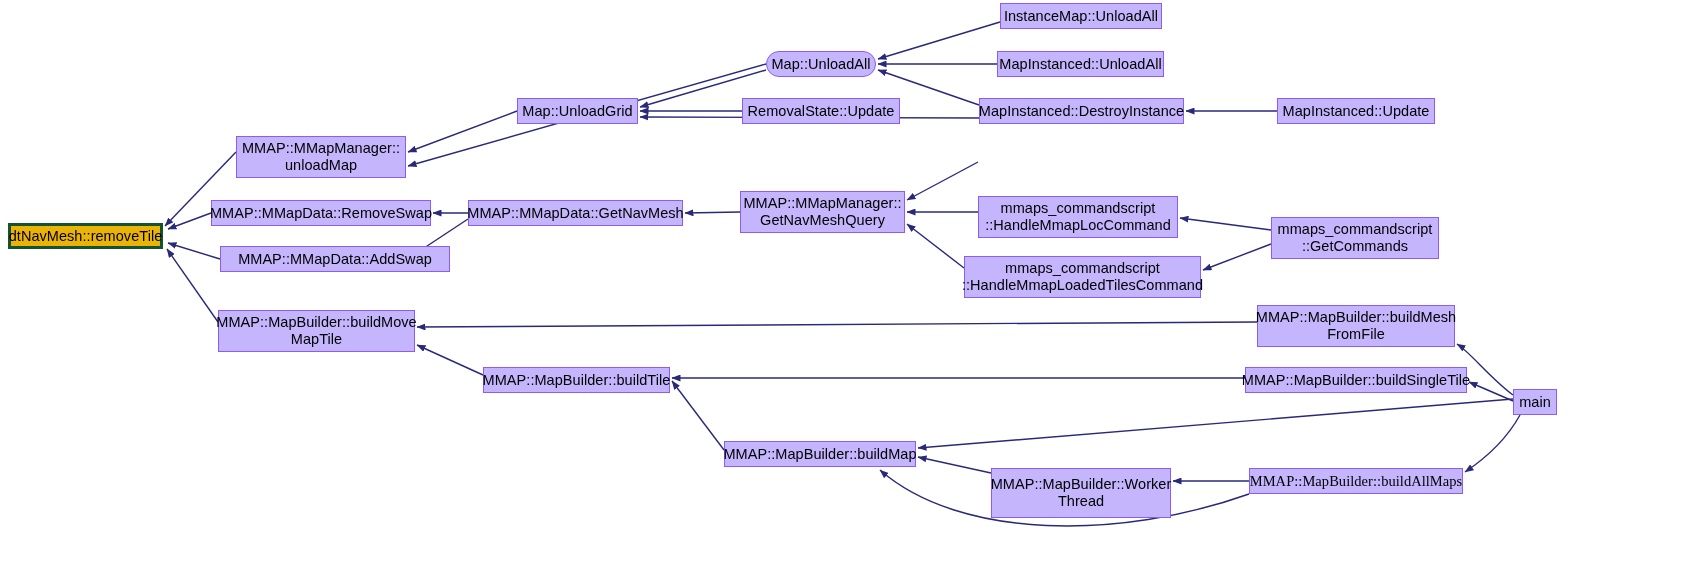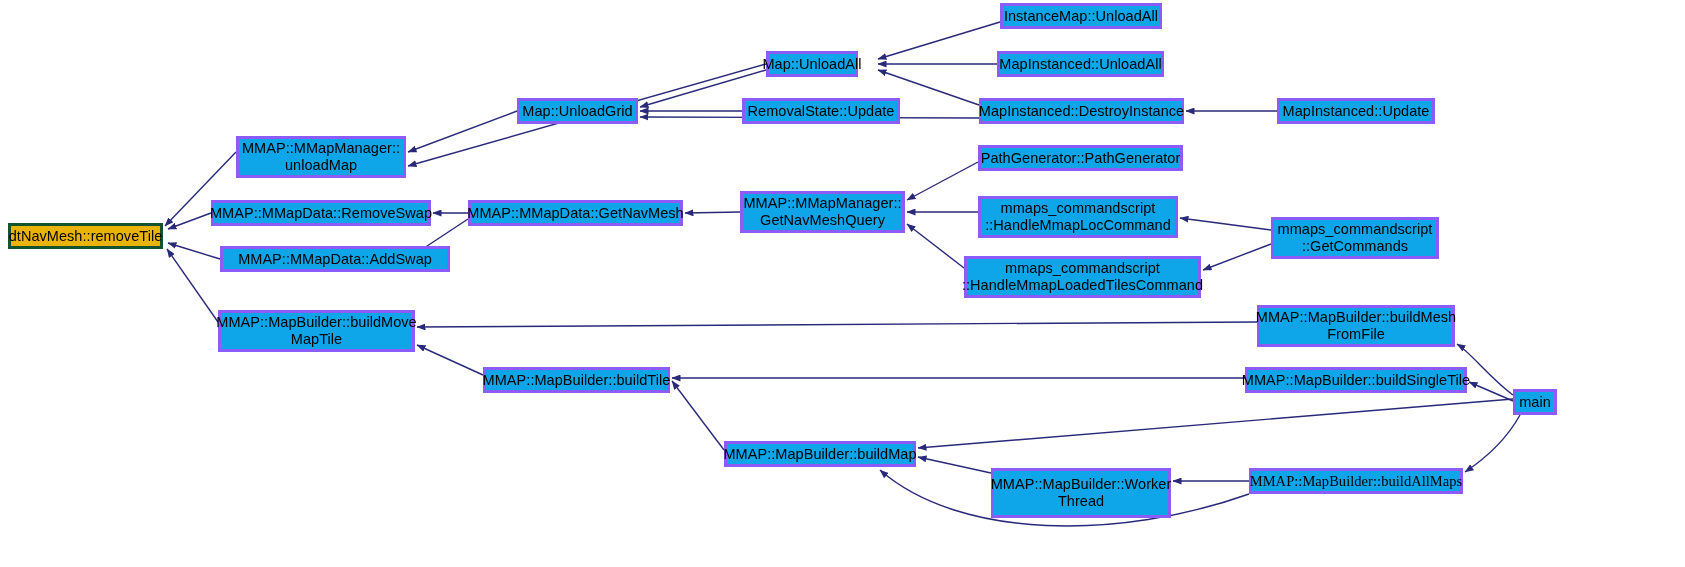--- a/index.html
+++ b/index.html
@@ -29,22 +29,22 @@
   #node-layer {
     position: absolute;
     left: 0;
     top: 0;
     width: 1685px;
     height: 567px;
   }
   .node {
     position: absolute;
     box-sizing: border-box;
-    border: 3px solid #8b5cf6;
-    background: #0ea5e9;
+    border: 1px solid #8b5cf6;
+    background: #c4b5fd;
     color: #000000;
     font-size: 14.5px;
     line-height: 17px;
     text-align: center;
     display: flex;
     align-items: center;
     justify-content: center;
     white-space: pre-line;
     letter-spacing: 0.05px;
     cursor: pointer;
@@ -108,29 +108,28 @@
       <div class="node highlight" style="left: 8px; top: 223px; width: 155px; height: 26px;"><span class="node-label">dtNavMesh::removeTile</span></div>
       <div class="node" style="left: 236px; top: 136px; width: 170px; height: 42px;"><span class="node-label">MMAP::MMapManager::
 unloadMap</span></div>
       <div class="node" style="left: 211px; top: 200px; width: 220px; height: 26px;"><span class="node-label">MMAP::MMapData::RemoveSwap</span></div>
       <div class="node" style="left: 220px; top: 246px; width: 230px; height: 26px;"><span class="node-label">MMAP::MMapData::AddSwap</span></div>
       <div class="node" style="left: 218px; top: 310px; width: 197px; height: 42px;"><span class="node-label">MMAP::MapBuilder::buildMove
 MapTile</span></div>
       <div class="node" style="left: 517px; top: 98px; width: 121px; height: 26px;"><span class="node-label">Map::UnloadGrid</span></div>
       <div class="node" style="left: 468px; top: 200px; width: 215px; height: 26px;"><span class="node-label">MMAP::MMapData::GetNavMesh</span></div>
       <div class="node" style="left: 483px; top: 367px; width: 187px; height: 26px;"><span class="node-label">MMAP::MapBuilder::buildTile</span></div>
-      <div class="node" style="left: 766px; top: 51px; width: 92px; height: 26px;"><span class="node-label">Map::UnloadAll</span></div>
+      <div class="node" style="left: 766px; top: 51px; width: 110px; height: 26px; border-radius: 13px;"><span class="node-label">Map::UnloadAll</span></div>
       <div class="node" style="left: 742px; top: 98px; width: 158px; height: 26px;"><span class="node-label">RemovalState::Update</span></div>
       <div class="node" style="left: 740px; top: 191px; width: 165px; height: 42px;"><span class="node-label">MMAP::MMapManager::
 GetNavMeshQuery</span></div>
       <div class="node" style="left: 724px; top: 441px; width: 192px; height: 26px;"><span class="node-label">MMAP::MapBuilder::buildMap</span></div>
       <div class="node" style="left: 1000px; top: 3px; width: 162px; height: 26px;"><span class="node-label">InstanceMap::UnloadAll</span></div>
       <div class="node" style="left: 997px; top: 51px; width: 167px; height: 26px;"><span class="node-label">MapInstanced::UnloadAll</span></div>
       <div class="node" style="left: 979px; top: 98px; width: 205px; height: 26px;"><span class="node-label">MapInstanced::DestroyInstance</span></div>
-      <div class="node" style="left: 978px; top: 145px; width: 205px; height: 26px;"><span class="node-label">PathGenerator::PathGenerator</span></div>
       <div class="node" style="left: 978px; top: 196px; width: 200px; height: 42px;"><span class="node-label">mmaps_commandscript
 ::HandleMmapLocCommand</span></div>
       <div class="node" style="left: 964px; top: 256px; width: 237px; height: 42px;"><span class="node-label">mmaps_commandscript
 ::HandleMmapLoadedTilesCommand</span></div>
       <div class="node" style="left: 1277px; top: 98px; width: 158px; height: 26px;"><span class="node-label">MapInstanced::Update</span></div>
       <div class="node" style="left: 1271px; top: 217px; width: 168px; height: 42px;"><span class="node-label">mmaps_commandscript
 ::GetCommands</span></div>
       <div class="node" style="left: 1257px; top: 305px; width: 198px; height: 42px;"><span class="node-label">MMAP::MapBuilder::buildMesh
 FromFile</span></div>
       <div class="node" style="left: 1245px; top: 367px; width: 222px; height: 26px;"><span class="node-label">MMAP::MapBuilder::buildSingleTile</span></div>

